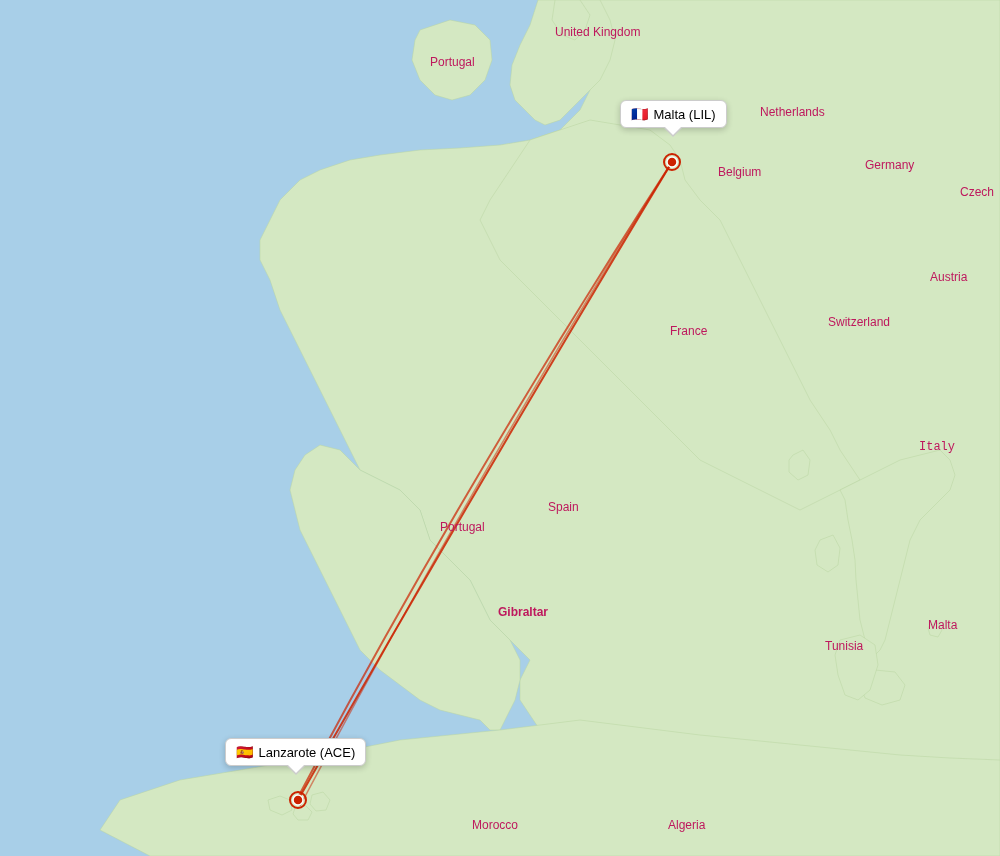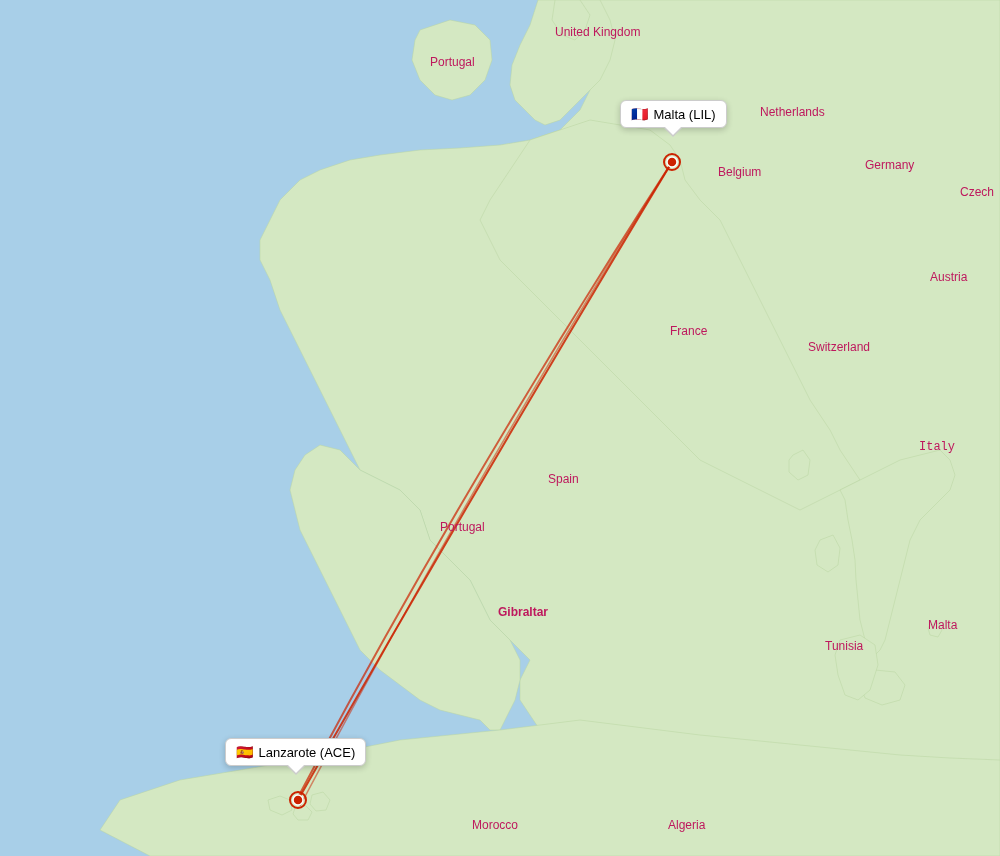--- a/index.html
+++ b/index.html
@@ -251,26 +251,26 @@
 
     <circle cx="298" cy="800" r="5" fill="#cc2200" stroke="white" stroke-width="1.5"></circle>
   </svg>
 
   <div class="map-label" style="left: 430px; top: 55px;">Portugal</div>
   <div class="map-label" style="left: 555px; top: 25px;">United Kingdom</div>
   <div class="map-label" style="left: 718px; top: 165px;">Belgium</div>
   <div class="map-label" style="left: 760px; top: 105px;">Netherlands</div>
   <div class="map-label" style="left: 865px; top: 158px;">Germany</div>
   <div class="map-label" style="left: 670px; top: 324px;">France</div>
-  <div class="map-label" style="left: 808px; top: 315px; margin-top: 25px;">Switzerland</div>
+  <div class="map-label" style="left: 828px; top: 315px;">Switzerland</div>
   <div class="map-label" style="left: 930px; top: 270px;">Austria</div>
   <div class="map-label" style="left: 960px; top: 185px;">Czech</div>
   <div class="map-label" style="left: 919px; top: 440px; font-family: Liberation Mono, monospace;">Italy</div>
   <div class="map-label" style="left: 440px; top: 520px;">Portugal</div>
-  <div class="map-label" style="left: 548px; top: 472px;">Spain</div>
+  <div class="map-label" style="left: 548px; top: 500px;">Spain</div>
   <div class="map-label" style="left: 498px; top: 605px; font-weight: bold;">Gibraltar</div>
   <div class="map-label" style="left: 472px; top: 778px; margin-top: 40px;">Morocco</div>
   <div class="map-label" style="left: 668px; top: 818px;">Algeria</div>
   <div class="map-label" style="left: 825px; top: 639px;">Tunisia</div>
   <div class="map-label" style="left: 928px; top: 618px;">Malta</div>
 
   <div class="callout" style="left: 620px; top: 100px;">
     <span class="flag-emoji">🇫🇷</span>
     <span>Malta (LIL)</span>
   </div>

